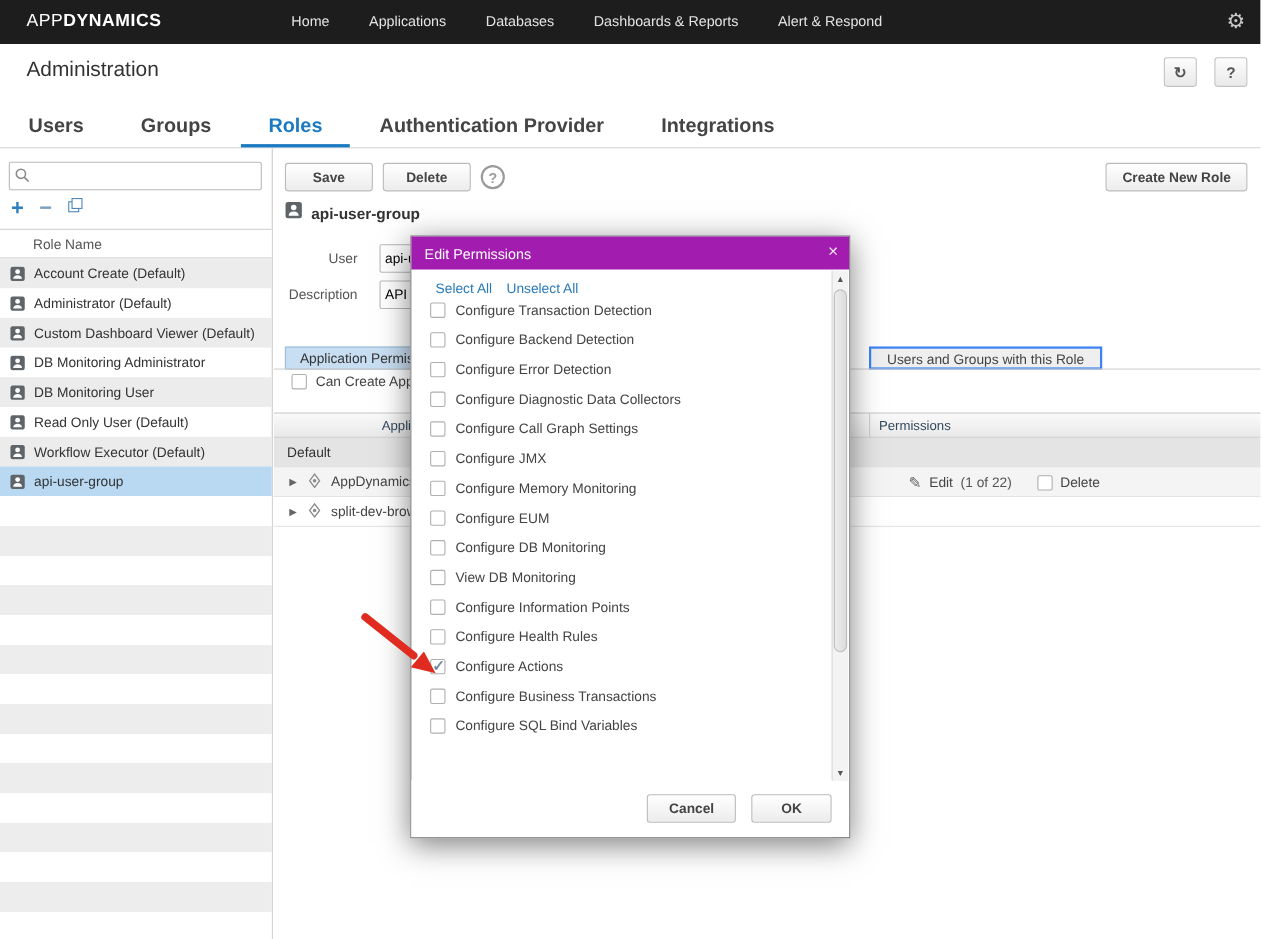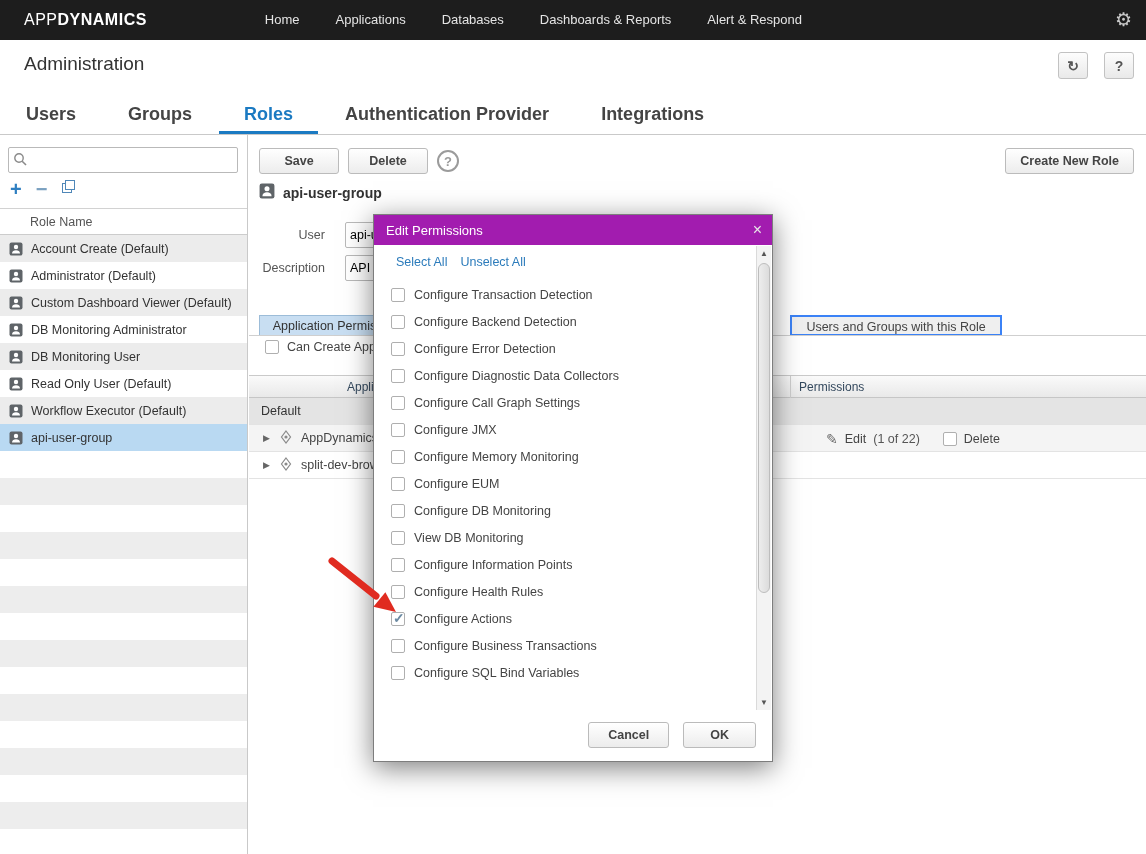--- a/index.html
+++ b/index.html
@@ -100,21 +100,21 @@
   
   .modal { position:absolute; left:373px; top:214px; width:400px; height:548px; background:#fff;
            border:1px solid #7d7d7d; box-shadow:0 6px 26px rgba(0,0,0,.5); z-index:10; }
   .m-header { height:30px; background:#a21caf; color:#fff; display:flex; align-items:center;
               padding:0 10px 0 12px; }
   .m-title { font-size:13px; flex:1; }
   .m-close { font-size:16px; color:#e8e8e8; cursor:pointer; line-height:1; }
   .m-links { padding:10px 0 2px 22px; display:flex; gap:13px; }
   .m-link { color:#2b7bbb; font-size:12.5px; cursor:pointer; }
   .m-list { list-style:none; padding:4px 26px 0 17px; }
-  .perm { height:27px; display:flex; align-items:flex-end; gap:9px; }
+  .perm { height:27px; display:flex; align-items:flex-start; gap:9px; }
   .perm-label { font-size:12.5px; color:#444; }
   .m-scroll { position:absolute; right:1px; top:31px; width:15px; height:464px;
               background:#f3f3f3; border-left:1px solid #dadada; }
   .sc-btn { position:absolute; left:0; width:14px; height:15px; font-size:8px; color:#555;
             display:flex; align-items:center; justify-content:center; cursor:pointer; }
   .sc-up { top:0; }
   .sc-down { bottom:0; }
   .sc-thumb { position:absolute; left:1px; top:17px; width:12px; height:330px;
               background:linear-gradient(90deg,#ededed,#dcdcdc); border:1px solid #bdbdbd;
               border-radius:6px; cursor:grab; }

